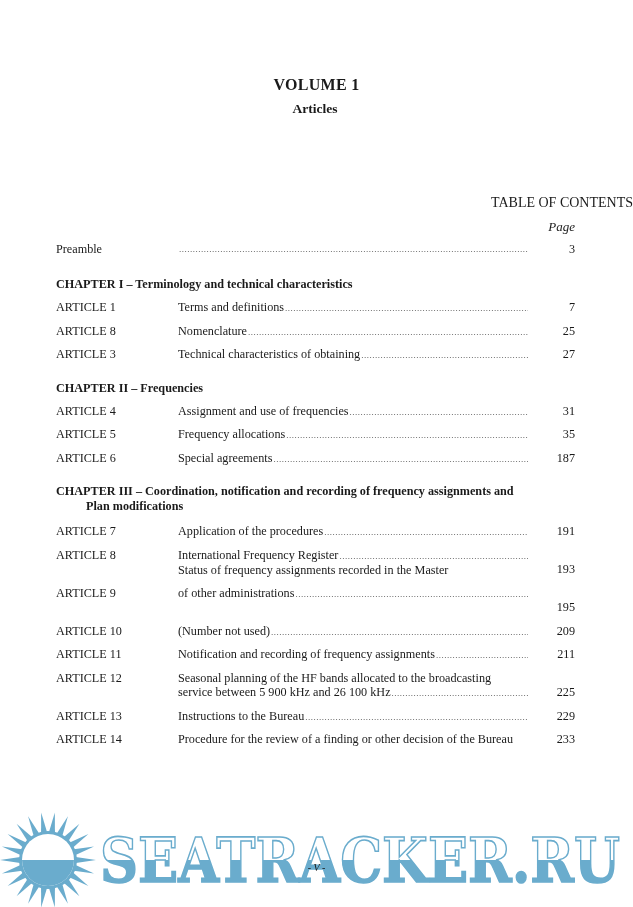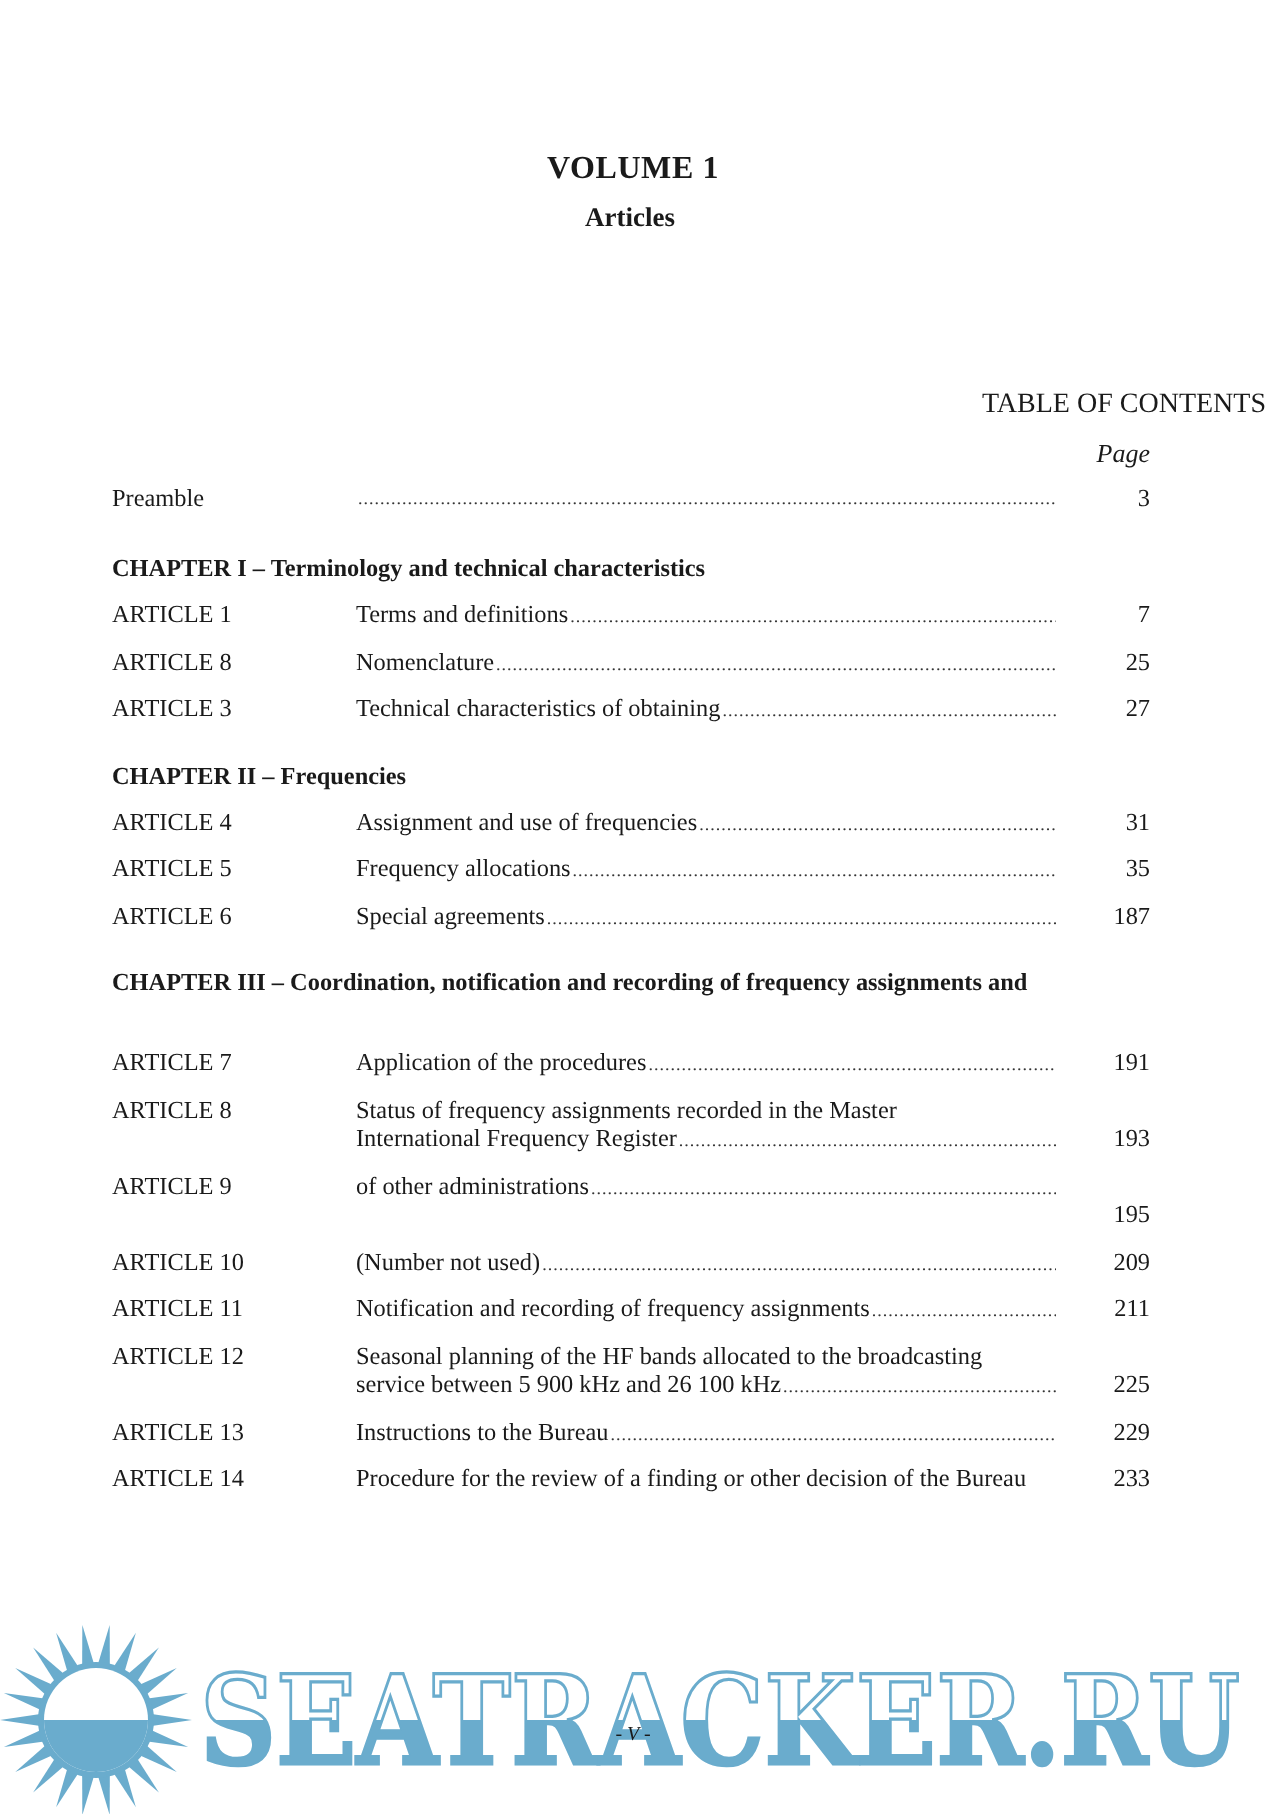--- a/index.html
+++ b/index.html
@@ -99,40 +99,40 @@
     <div class="row" style="top: 450.5px;">
       <span class="art">ARTICLE 6</span>
       <div class="title">
         <div class="line">
           <span>Special agreements</span>
           <span class="dots"></span>
         </div>
       </div>
       <span class="pg" style="top: 0px;">187</span>
     </div>
-    <div class="chapter" style="top: 484px;"><span>CHAPTER III  –  Coordination, notification and recording of frequency assignments and</span></div>
+    <div class="chapter" style="top: 484px;"><span>CHAPTER III  –  Coordination, notification and recording of frequency assignments and</span><span class="cont">Plan modifications</span></div>
     <div class="row" style="top: 524px;">
       <span class="art">ARTICLE 7</span>
       <div class="title">
         <div class="line">
           <span>Application of the procedures</span>
           <span class="dots"></span>
         </div>
       </div>
       <span class="pg" style="top: 0px; text-align: right;">191</span>
     </div>
     <div class="row" style="top: 547.5px;">
       <span class="art">ARTICLE 8</span>
       <div class="title">
         <div class="line">
+          <span>International Frequency Register</span>
+          <span class="dots"></span>
+        </div>
+        <div class="line">
           <span>Status of frequency assignments recorded in the Master</span>
-        </div>
-        <div class="line">
-          <span>International Frequency Register</span>
-          <span class="dots"></span>
         </div>
       </div>
       <span class="pg" style="top: 14px;">193</span>
     </div>
     <div class="row" style="top: 585.5px;">
       <span class="art">ARTICLE 9</span>
       <div class="title">
         <div class="line">
           <span>of other administrations</span>
           <span class="dots"></span>

